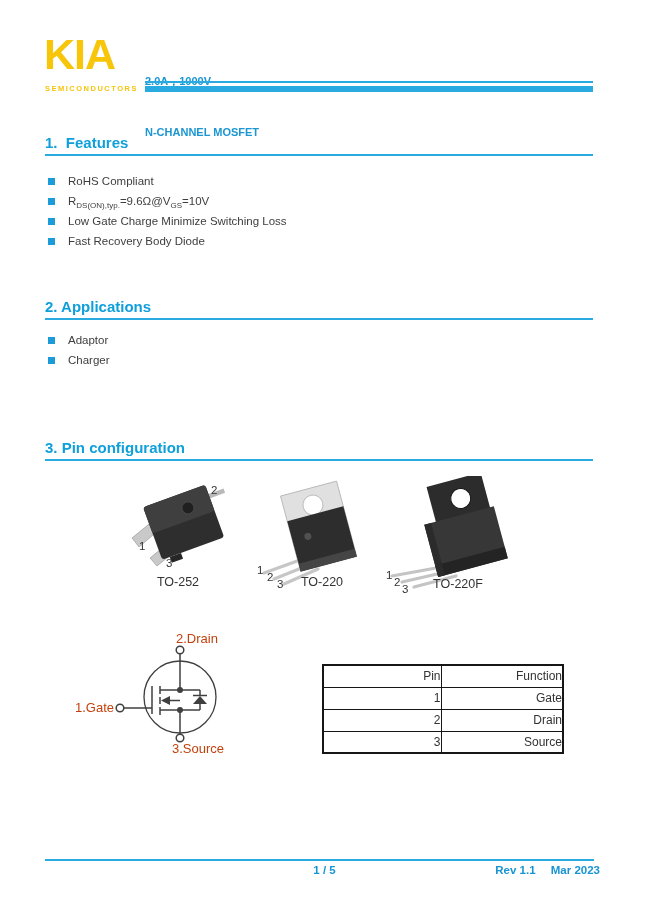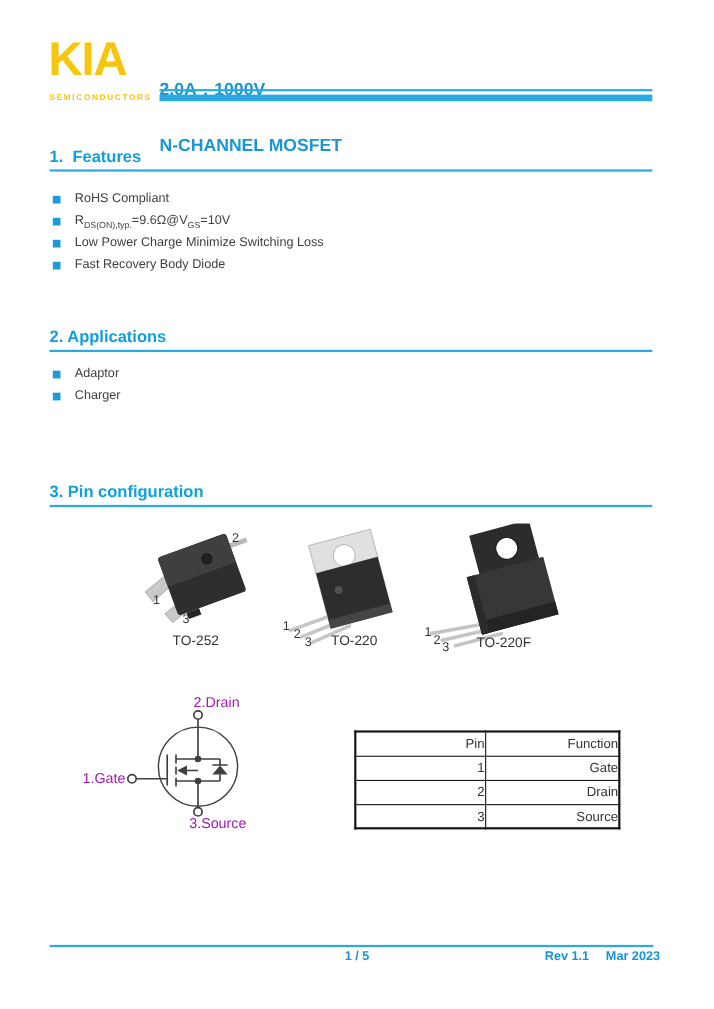--- a/index.html
+++ b/index.html
@@ -6,41 +6,41 @@
   html,body { background:#ffffff; }
   .page {
     position:relative; width:649px; height:917px; background:#ffffff;
     font-family:"Liberation Sans", sans-serif; color:#3e3e3e; overflow:hidden;
   }
   .abs { position:absolute; }
 
   
   .logo-main { left:44px; top:33px; font-size:43px; font-weight:800; letter-spacing:-1px; color:#f7c50a; line-height:1; }
   .logo-sub  { left:45px; top:84px; font-size:7.5px; font-weight:700; letter-spacing:1.5px; color:#f7c50a; }
-  .spec      { left:145px; top:39px; font-size:16px; font-weight:700; color:#1b96d2; line-height:17px; white-space:pre; }
+  .spec      { left:145px; top:39px; font-size:11px; font-weight:700; color:#1b96d2; line-height:17px; white-space:pre; }
   .partnum   { right:63px; top:36px; font-size:30px; font-weight:400; color:#2097d4; line-height:1; }
   .rule-thin-hdr  { left:145px; top:81px; width:448px; height:2px; background:#29abe2; }
   .rule-thick-hdr { left:145px; top:86px; width:448px; height:6px; background:#29abe2; }
 
   
   .sec-h { left:45px; font-size:15px; font-weight:700; color:#0fa0db; white-space:pre; }
   .sec-rule { left:45px; width:548px; height:2px; background:#29abe2; }
 
   
   .li { left:45px; width:520px; height:20px; line-height:20px; font-size:11.5px; color:#3e3e3e; }
   .bullet { position:absolute; left:3px; top:6.5px; width:7px; height:7px; background:#1c9bd8; }
   .li-text { margin-left:23px;text-align:right; }
   sub { font-size:8px; }
 
   
   .pin-lbl { font-size:11.5px; color:#333; line-height:1; }
   .pkg-cap { font-size:12.5px; color:#333; text-align:center; line-height:1; }
 
   
-  .sym-lbl { font-size:13px; color:#a21caf; line-height:1; }
+  .sym-lbl { font-size:13px; color:#c2410c; line-height:1; }
 
   
   .pin-table { left:322px; top:664px; border-collapse:collapse; table-layout:fixed; }
   .pin-table th, .pin-table td {
     border:1.5px solid #161616; height:22px; text-align:right; vertical-align:middle;
     font-size:12px; font-weight:400; color:#333; background:#fff;
   }
   .pin-table { border:2px solid #161616; }
   .col-pin { width:118px; } .col-fn { width:122px; }
 
@@ -71,21 +71,21 @@
   <div class="abs li" style="top:171px">
     <span class="bullet"></span>
     <span class="li-text">RoHS Compliant</span>
   </div>
   <div class="abs li" style="top:191px">
     <span class="bullet"></span>
     <span class="li-text"><span>R</span><sub>DS(ON),typ.</sub><span>=9.6Ω@V</span><sub>GS</sub><span>=10V</span></span>
   </div>
   <div class="abs li" style="top:211px">
     <span class="bullet"></span>
-    <span class="li-text">Low Power Charge Minimize Switching Loss</span>
+    <span class="li-text">Low Gate Charge Minimize Switching Loss</span>
   </div>
   <div class="abs li" style="top:231px">
     <span class="bullet"></span>
     <span class="li-text">Fast Recovery Body Diode</span>
   </div>
 
   <div class="abs sec-h" style="top:298px">2. Applications</div>
   <div class="abs sec-rule" style="top:318px"></div>
 
   <div class="abs li" style="top:350px">

